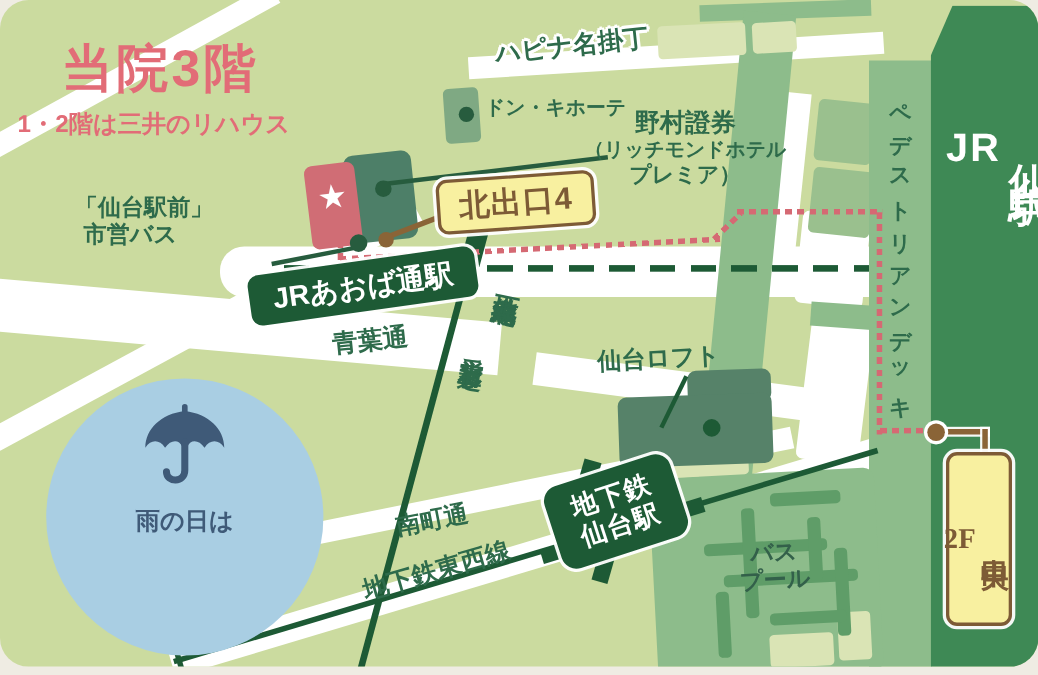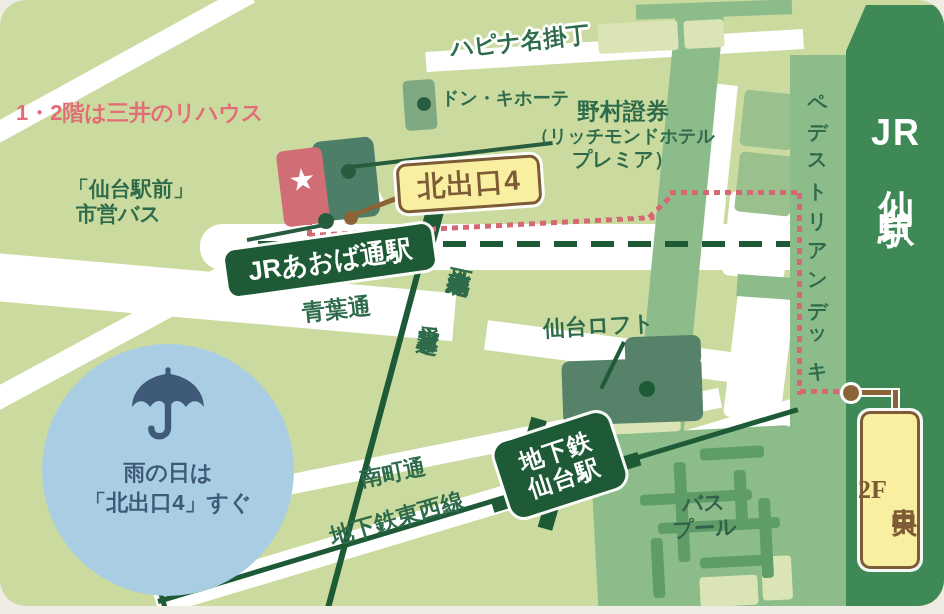--- a/index.html
+++ b/index.html
@@ -99,20 +99,21 @@
     <div class="abs" style="left:247px;top:238px;width:78px;height:4px;background:#275c3e;transform:rotate(-11deg);transform-origin:left center;"></div>
     <div class="dot" style="left:318px;top:213px;width:16px;height:16px;background:#275c3e;"></div>
     <div class="brown" style="left:352px;top:213px;width:52px;height:5px;transform:rotate(-21deg);transform-origin:left center;"></div>
     <div class="dot" style="left:344px;top:211px;width:14px;height:14px;background:#8a6437;"></div>
     <div class="abs" style="left:622px;top:342px;width:4px;height:52px;background:#1d5a35;transform:rotate(26deg);transform-origin:top center;"></div>
     <div class="dot" style="left:639px;top:381px;width:16px;height:16px;background:#1d5a35;"></div>
     <div class="brown wshadow" style="left:850px;top:390px;width:48px;height:5px;"></div>
     <div class="brown wshadow" style="left:893px;top:390px;width:5px;height:28px;"></div>
     <div class="dot" style="left:843px;top:385px;width:16px;height:16px;background:#8a6437;box-shadow:0 0 0 3px #fff;"></div>
 
+    <div class="lbl pink" style="left:56px;top:34px;font-size:47px;letter-spacing:3px;">当院3階</div>
     <div class="lbl pink" style="left:16px;top:100px;font-size:22px;">1・2階は三井のリハウス</div>
 
     <div class="lbl outline-w" style="left:450px;top:28px;font-size:23px;transform:rotate(-6deg);">ハピナ名掛丁</div>
     <div class="lbl" style="left:441px;top:88px;font-size:18px;">ドン・キホーテ</div>
 
     <div class="lbl" style="left:518px;top:98px;width:210px;text-align:center;">
       <div style="font-size:23px;">野村證券</div>
       <div style="font-size:18px;">（リッチモンドホテル</div>
       <div style="font-size:20px;">プレミア）</div>
     </div>
@@ -144,38 +145,37 @@
       </span>
     </div>
 
     <div class="lbl" style="left:672px;top:490px;color:#33604a;text-align:center;transform:rotate(-3deg);">
       <div style="font-size:21px;">バス</div>
       <div style="font-size:21px;">プール</div>
     </div>
 
     <div class="lbl vtext" style="left:806px;top:80px;font-size:20px;letter-spacing:7px;height:320px;">ペデストリアンデッキ</div>
 
-    <div class="abs" style="left:860px;top:112px;width:72px;display:flex;flex-direction:column;align-items:center;color:#fff;font-weight:bold;">
+    <div class="abs" style="left:860px;top:112px;width:72px;display:flex;flex-direction:row;align-items:center;color:#fff;font-weight:bold;">
       <span style="font-size:36px;letter-spacing:2px;">JR</span>
       <span class="vtext" style="font-size:36px;letter-spacing:12px;margin-top:8px;">仙台駅</span>
     </div>
 
     <div class="ybox" style="left:860px;top:411px;width:54px;height:152px;flex-direction:row;font-family:Liberation Serif, serif;">
       <span style="font-size:26px;">2F</span>
       <span class="vtext" style="font-size:26px;letter-spacing:2px;margin-top:2px;">中央口</span>
     </div>
 
     <div class="abs" style="left:42px;top:344px;width:252px;height:252px;background:#a9cee3;border-radius:50%;display:flex;flex-direction:column;align-items:center;">
       <span style="margin-top:22px;">
         <svg width="82" height="82" viewBox="0 0 64 64">
           <path d="M32 3 L32 8" stroke="#3f5a78" stroke-width="4" stroke-linecap="round"></path>
           <path d="M32 6 C 15 8 4 19 4 32 C 8 26 14 26 18 32 C 22 26 28 26 30 31 L 34 31 C 36 26 42 26 46 32 C 50 26 56 26 60 32 C 60 19 49 8 32 6 Z" fill="#3f5a78"></path>
           <path d="M32 28 L32 48 C 32 57 19 57 19 49" stroke="#3f5a78" stroke-width="5" fill="none" stroke-linecap="round"></path>
         </svg>
       </span>
-      <div style="text-align:center;color:#3f5a78;font-weight:bold;font-size:22px;line-height:1.35;margin-top:6px;">
+      <div style="text-align:left;color:#3f5a78;font-weight:bold;font-size:22px;line-height:1.35;margin-top:6px;">
         <div>雨の日は</div>
-        <div>「北出口4」すぐ</div>
       </div>
     </div>
 
   </div>
 </div>
 
 </body></html>

